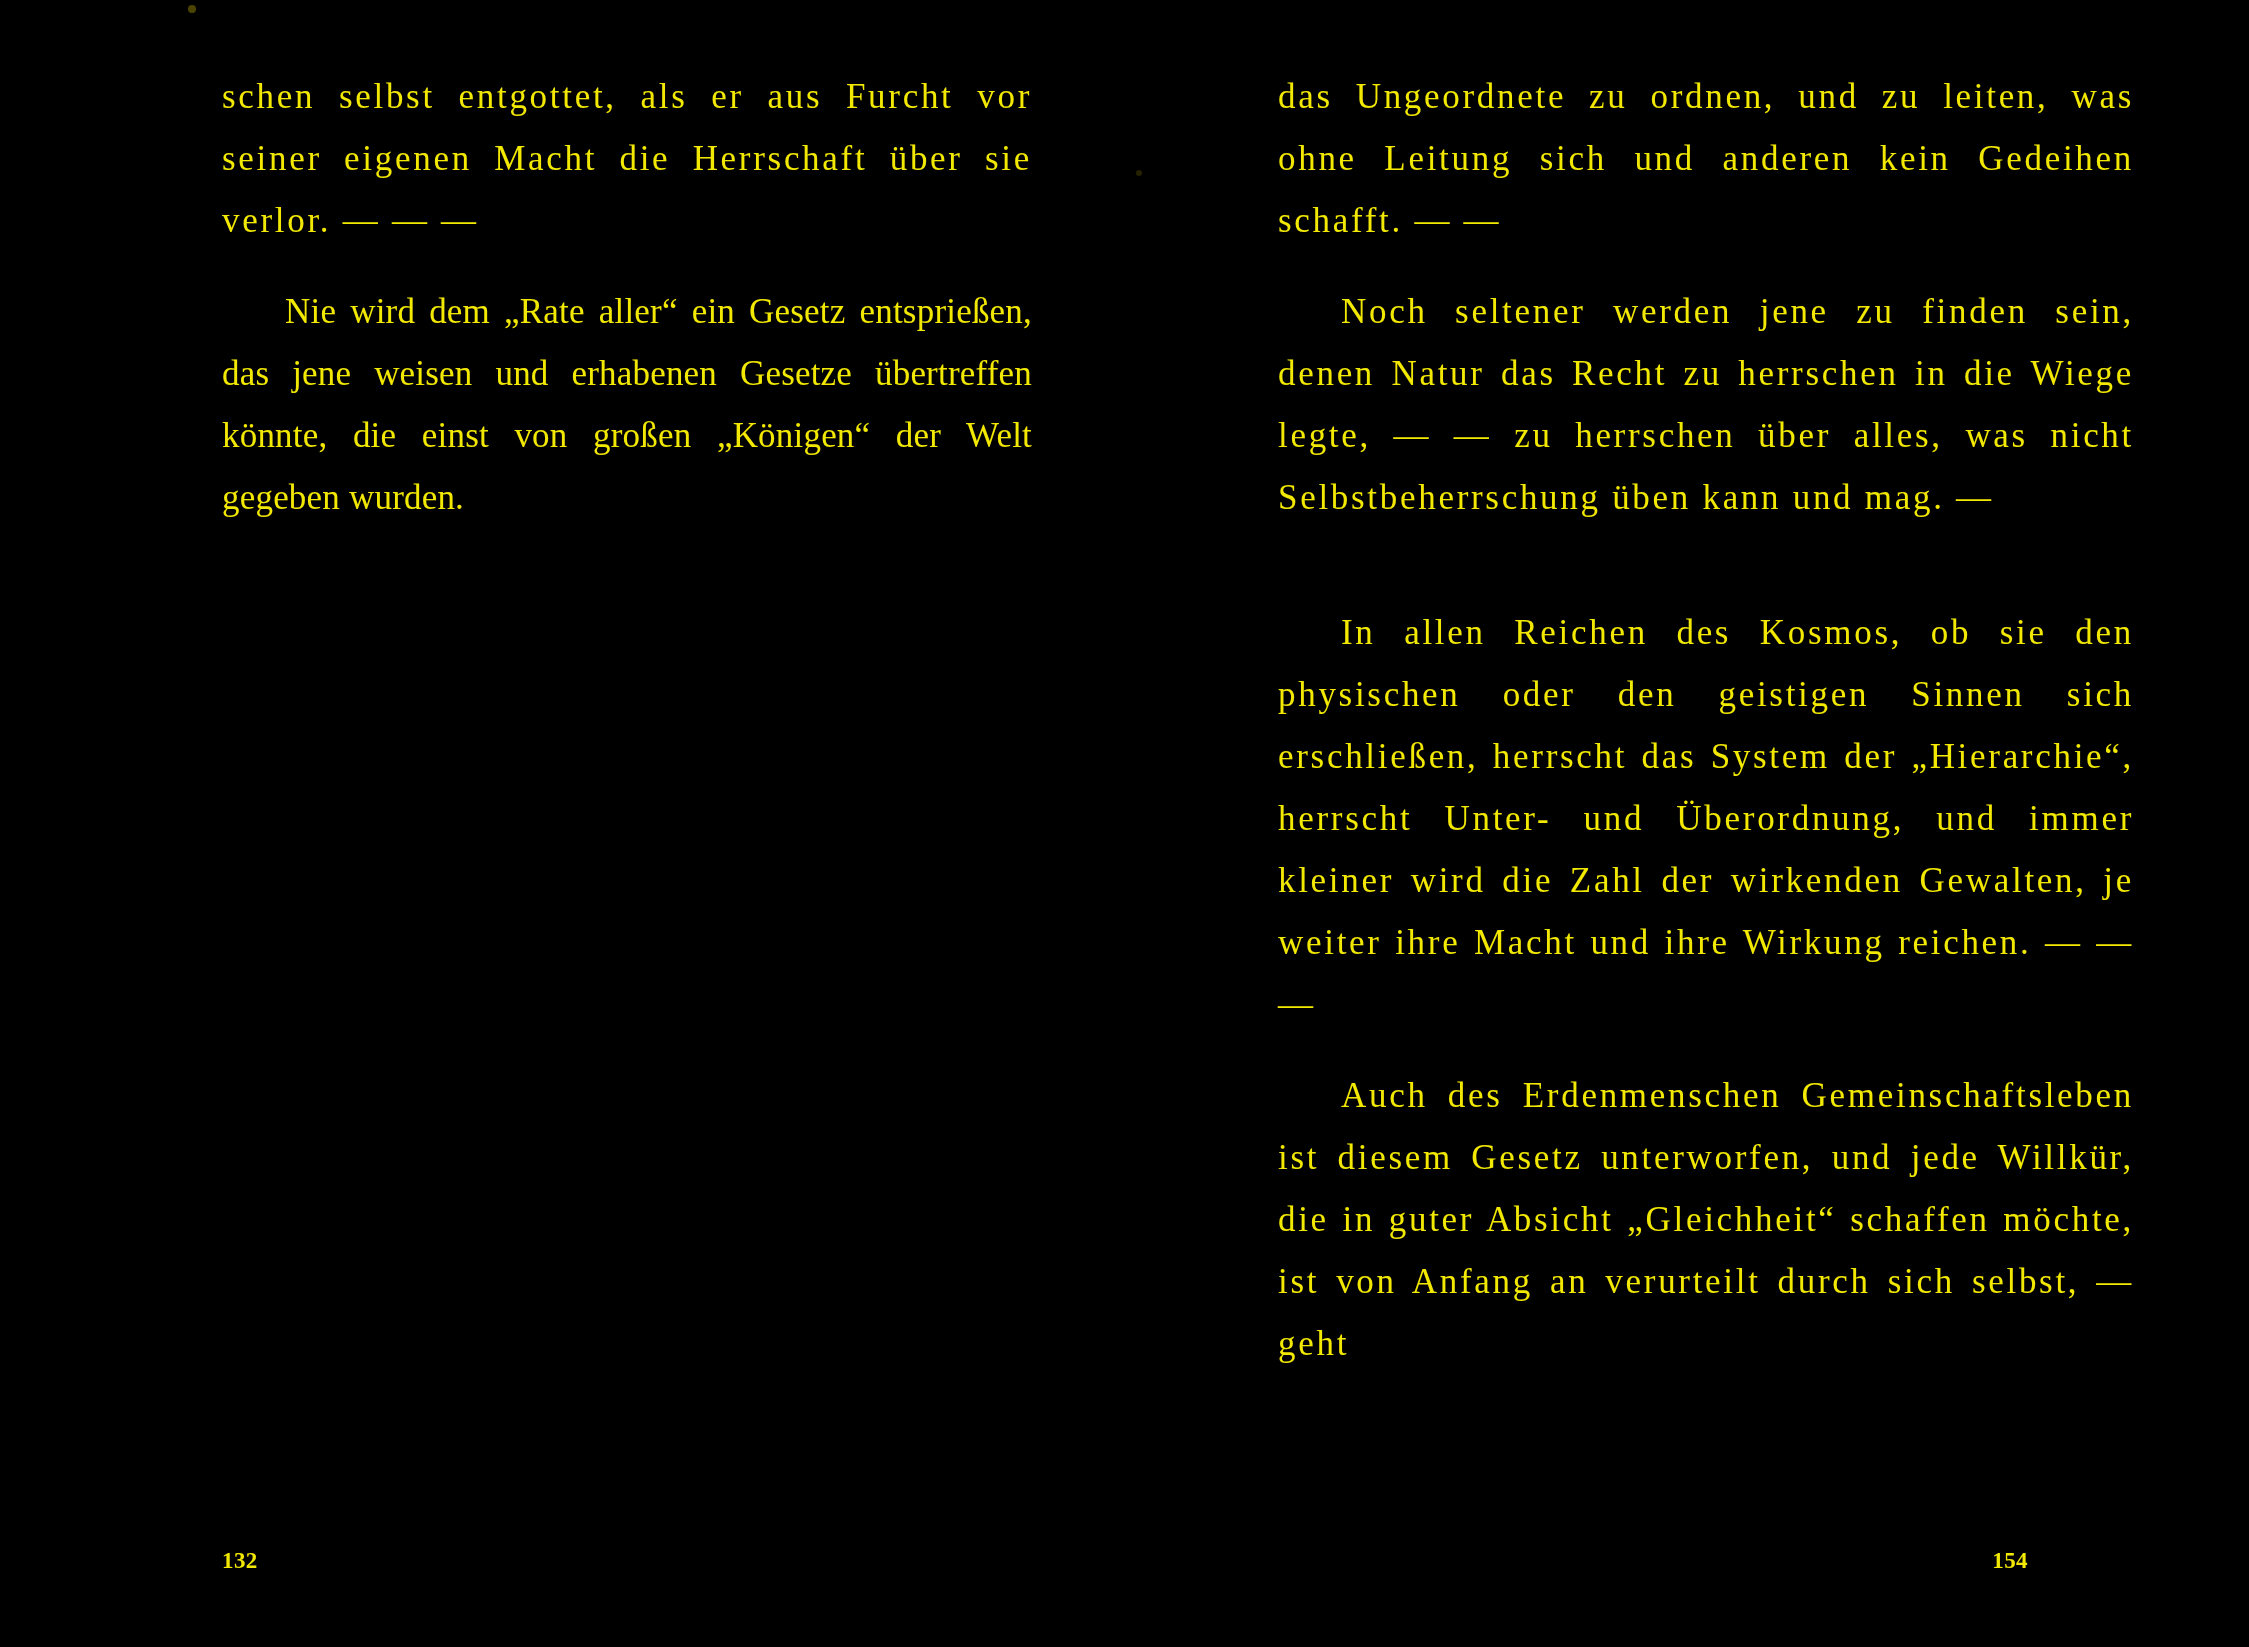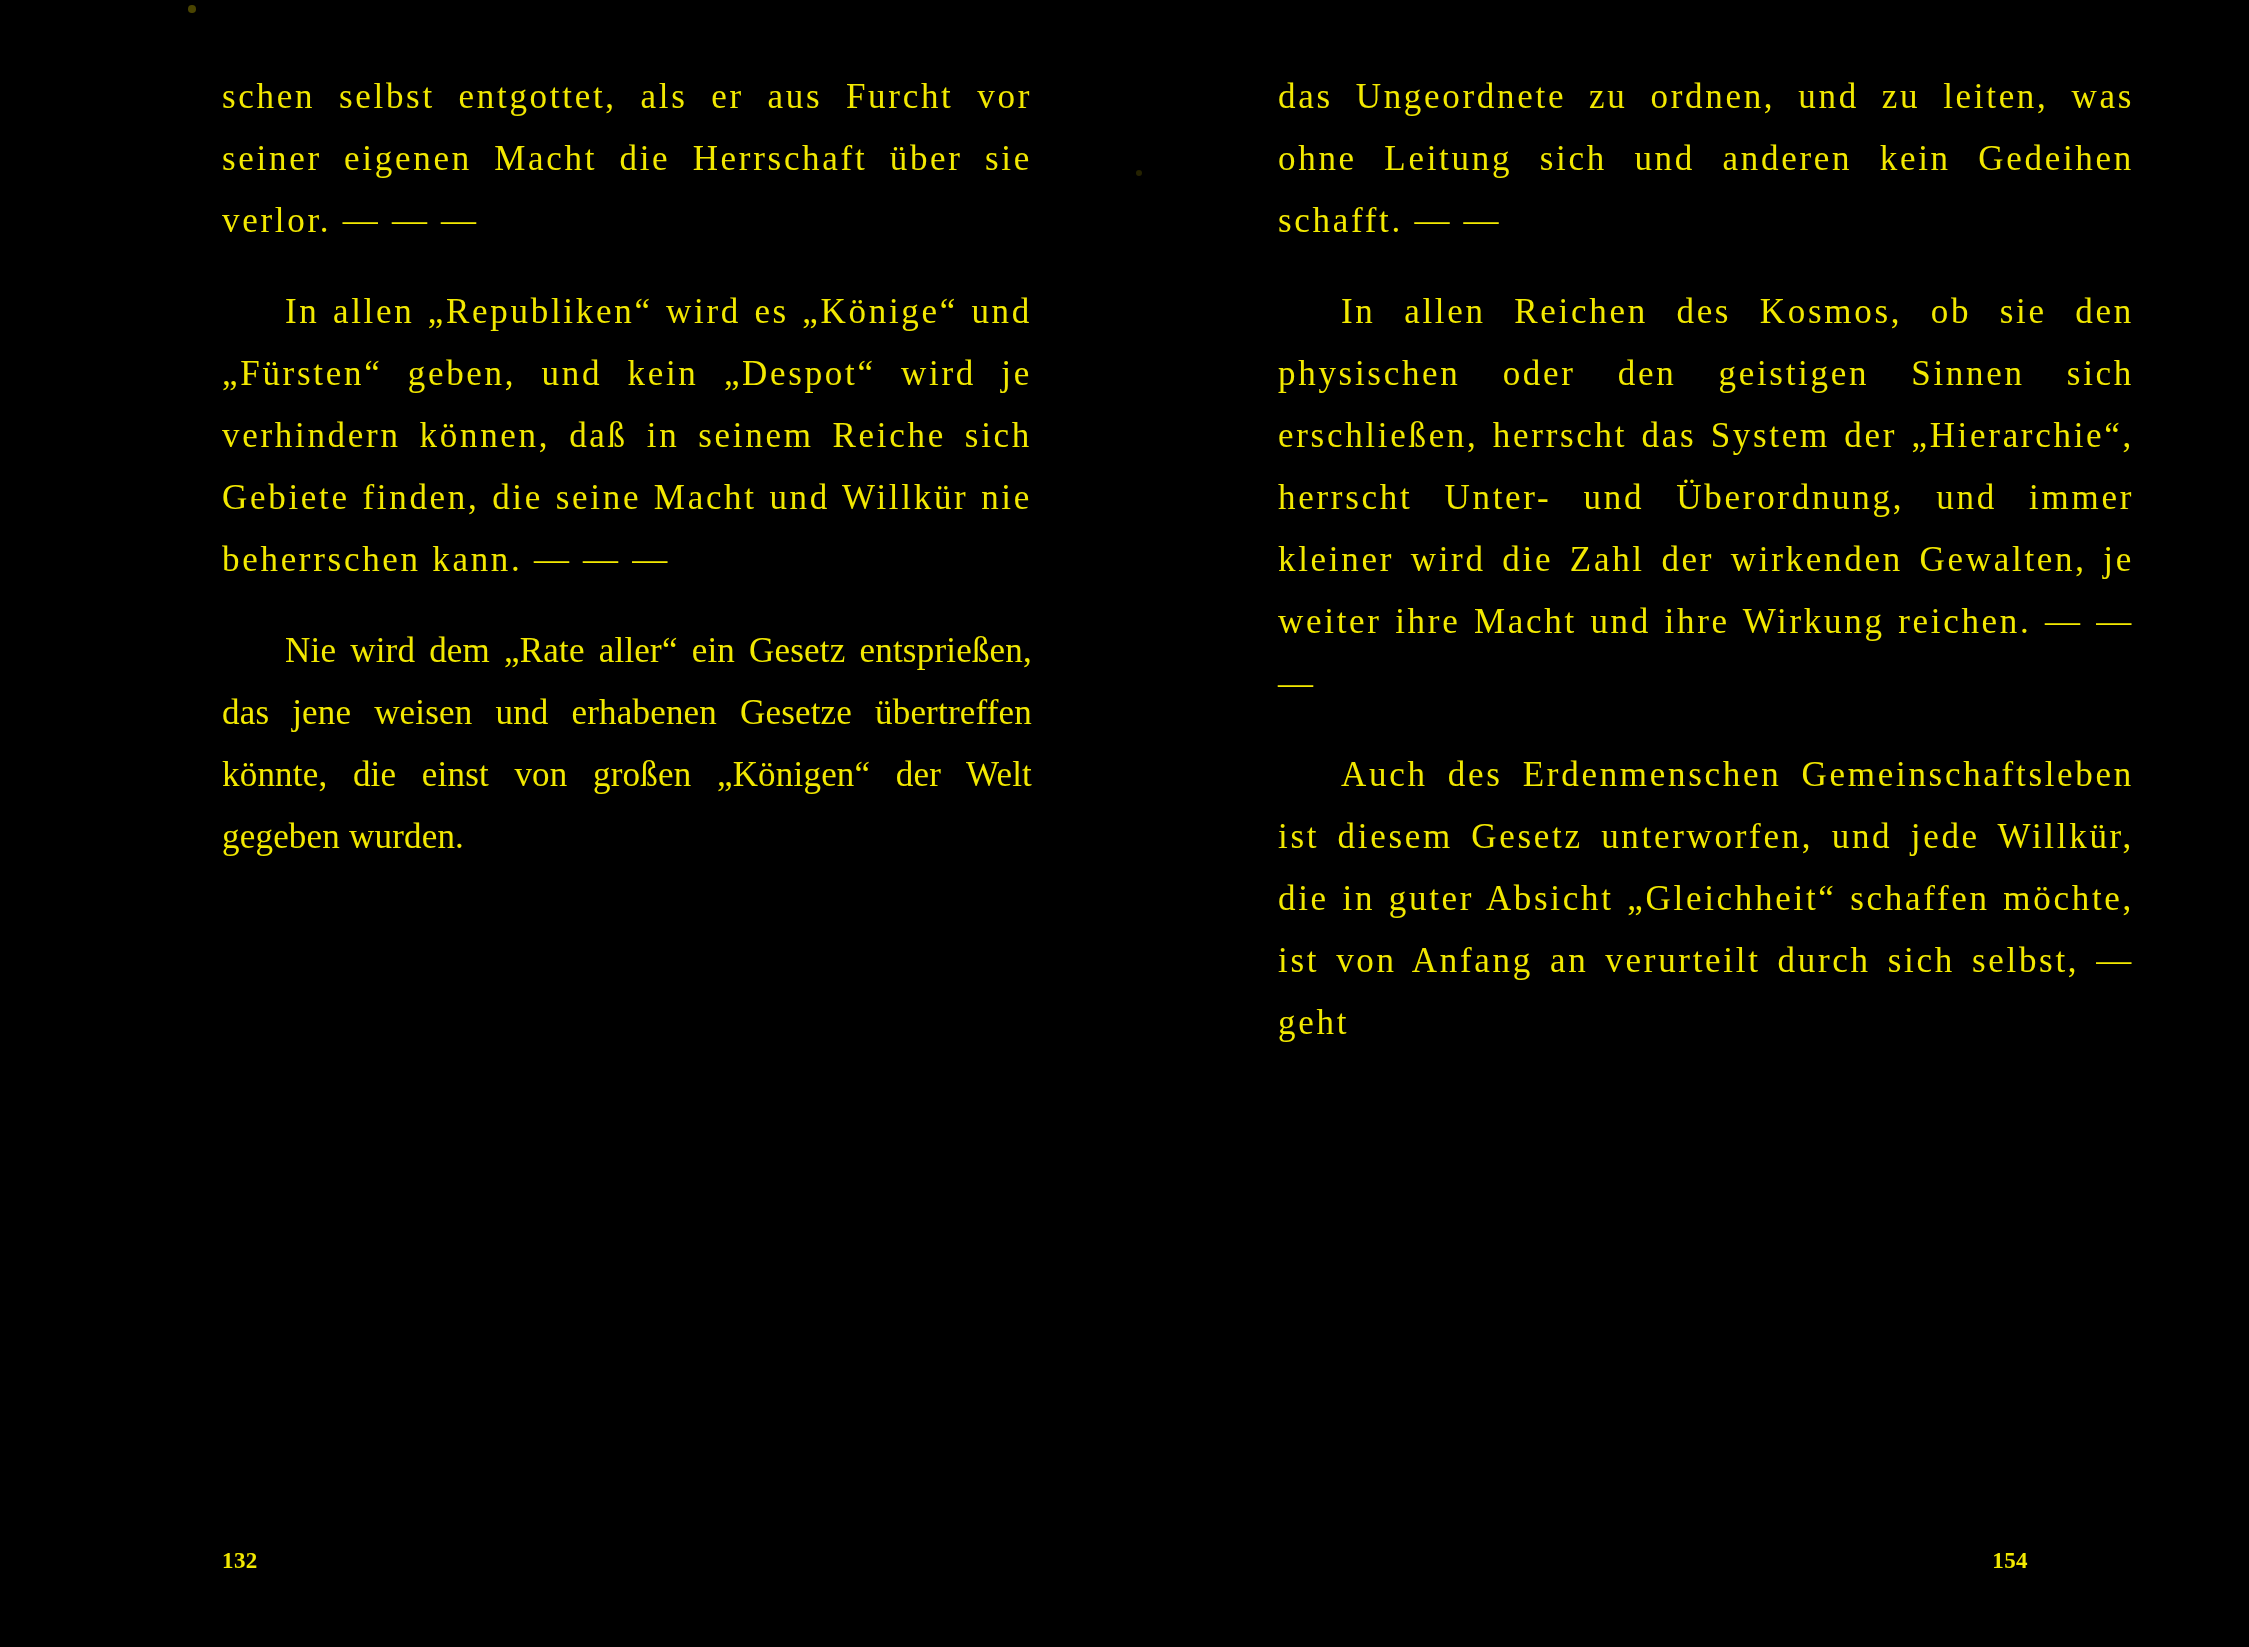--- a/index.html
+++ b/index.html
@@ -83,29 +83,29 @@
 
 <div class="page">
   <div class="speck s1"></div>
   <div class="speck s2"></div>
 
   <div class="spread">
 
     <div class="column left">
       <div class="col-body">
         <p class="para cont wide">schen selbst entgottet, als er aus Furcht vor seiner eigenen Macht die Herrschaft über sie verlor. — — —</p>
-        <p class="para wide">In allen „Republiken“ wird es „Könige“ und „Fürsten“ geben, und kein „Despot“ wird je verhindern können, daß in seinem Reiche sich Gebiete finden, die seine Macht und Willkür nie beherrschen kann. — — —</p>
         <p class="para">Nie wird dem „Rate aller“ ein Gesetz entsprießen, das jene weisen und erhabenen Gesetze übertreffen könnte, die einst von großen „Königen“ der Welt gegeben wurden.</p>
       </div>
       <div class="folio left">132</div>
     </div>
 
     <div class="column right">
       <div class="col-body">
         <p class="para cont wide">das Ungeordnete zu ordnen, und zu leiten, was ohne Leitung sich und anderen kein Gedeihen schafft. — —</p>
+        <p class="para wide gap-after">Noch seltener werden jene zu finden sein, denen Natur das Recht zu herrschen in die Wiege legte, — — zu herrschen über alles, was nicht Selbstbeherrschung üben kann und mag. —</p>
         <p class="para wide">In allen Reichen des Kosmos, ob sie den physischen oder den geistigen Sinnen sich erschließen, herrscht das System der „Hierarchie“, herrscht Unter- und Überordnung, und immer kleiner wird die Zahl der wirkenden Gewalten, je weiter ihre Macht und ihre Wirkung reichen. — — —</p>
         <p class="para wide">Auch des Erdenmenschen Gemeinschaftsleben ist diesem Gesetz unterworfen, und jede Willkür, die in guter Absicht „Gleichheit“ schaffen möchte, ist von Anfang an verurteilt durch sich selbst, — geht</p>
       </div>
       <div class="folio right">154</div>
     </div>
 
   </div>
 </div>
 
 

